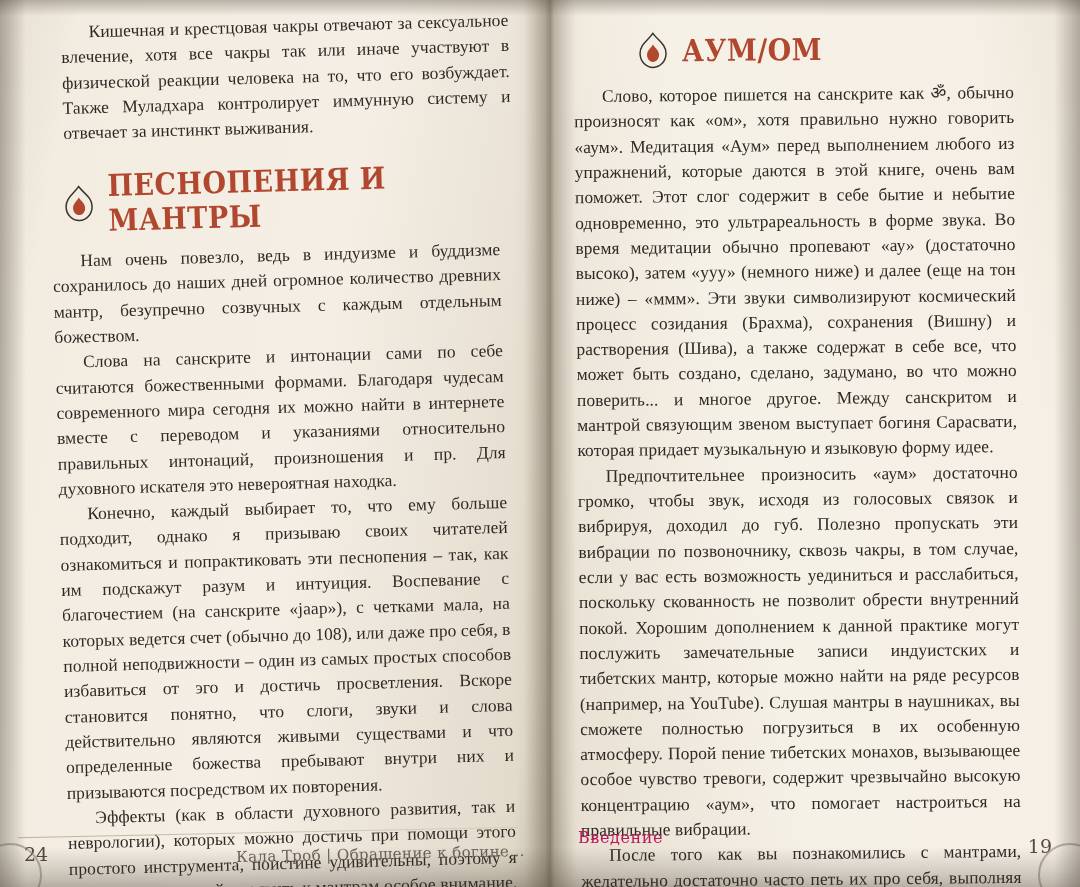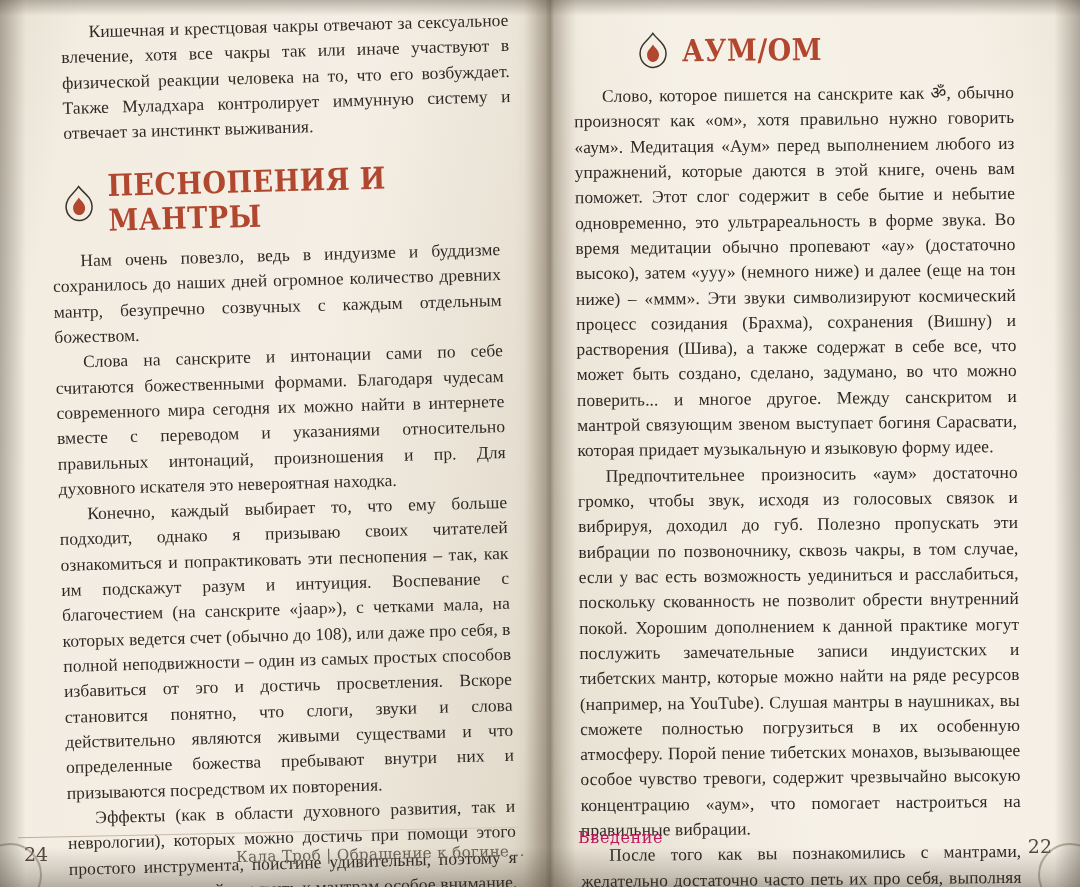--- a/index.html
+++ b/index.html
@@ -217,21 +217,21 @@
       <p class="body">Предпочтительнее произносить «аум» достаточно громко, чтобы звук, исходя из голосовых связок и вибрируя, доходил до губ. Полезно пропускать эти вибрации по позвоночнику, сквозь чакры, в том случае, если у вас есть возможность уединиться и расслабиться, поскольку скованность не позволит обрести внутренний покой. Хорошим дополнением к данной практике могут послужить замечательные записи индуистских и тибетских мантр, которые можно найти на ряде ресурсов (например, на YouTube). Слушая мантры в наушниках, вы сможете полностью погрузиться в их особенную атмосферу. Порой пение тибетских монахов, вызывающее особое чувство тревоги, содержит чрезвычайно высокую концентрацию «аум», что помогает настроиться на правильные вибрации.</p>
       <p class="body">После того как вы познакомились с мантрами, желательно достаточно часто петь их про себя, выполняя асаны, используя четки или какой-либо музыкальный инструмент либо сохраняя полную неподвижность.</p>
     </div>
   </div>
 
   <div class="rule-left"></div>
   <div class="footer center-left">Кала Троб  |  Обращение к богине...</div>
   <div class="footer num-left">24</div>
 
   <div class="footer right-caption">Введение</div>
-  <div class="footer num-right">22</div>
+  <div class="footer num-right">19</div>
 
   <div class="corner bl"></div>
   <div class="corner br"></div>
 
   <div class="edge-shadow-left"></div>
   <div class="edge-shadow-right"></div>
   <div class="edge-shadow-top"></div>
   <div class="edge-shadow-bottom"></div>
 </div>
 

